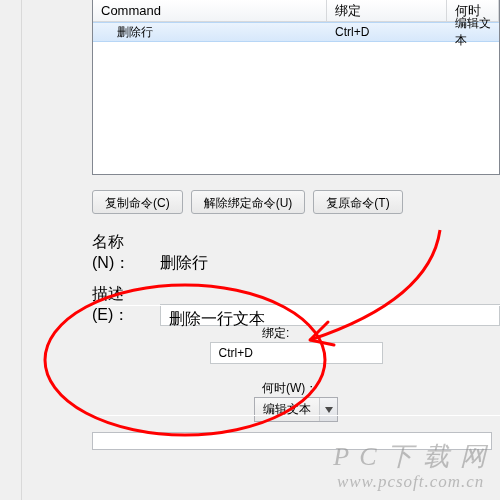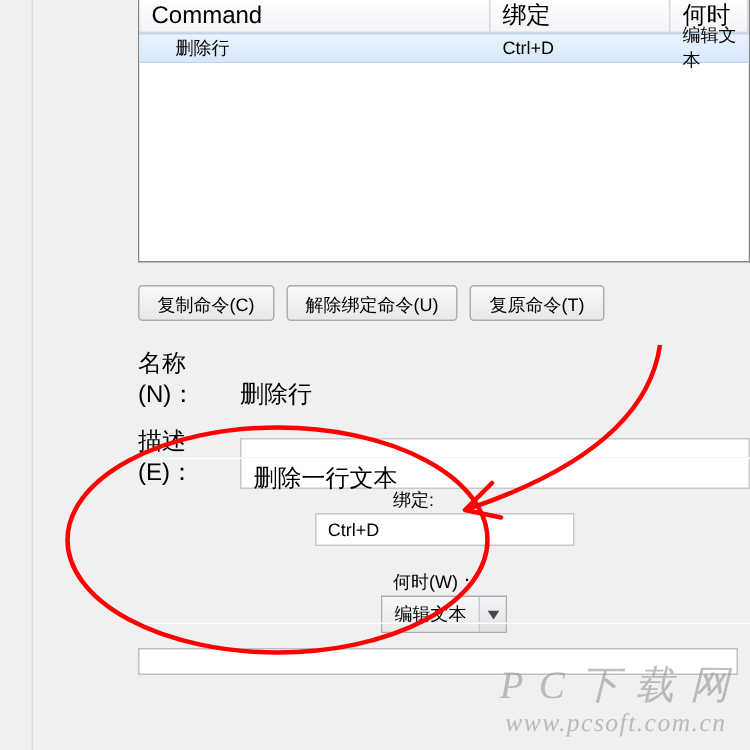--- a/index.html
+++ b/index.html
@@ -42,21 +42,21 @@
   .list-header {
     display: flex;
     height: 22px;
     background: linear-gradient(#ffffff, #f2f4f7);
     border-bottom: 1px solid #d6d8db;
   }
   .list-header .col {
     border-right: 1px solid #d6d8db;
     padding: 3px 8px;
     color: #000;
-    font-size: 16px;
+    font-size: 13px;
     display: flex; align-items: center;
   }
   .col-cmd { width: 234px; }
   .col-bind { width: 120px; text-align: center; }
   .col-when { flex: 1; }
   .list-body {
     position: relative;
     height: calc(100% - 22px);
     background: #fff;
   }
@@ -100,21 +100,21 @@
   .info-line {
     display: flex; align-items: flex-end;
     margin-bottom: 10px;
     font-size: 16px;
   }
   .info-line .lbl { width: 68px; color: #000; }
   .desc-box {
     flex: 1;
     border: 1px solid #c5c9cc;
     background: #fff;
-    padding: 16px 8px;
+    padding: 4px 8px;
     height: 22px;
     margin-right: 0;
   }
 
   .sep {
     position: absolute;
     left: 70px; right: 0; top: 305px;
     height: 1px;
     background: #d6d8db;
     border-bottom: 1px solid #fff;

